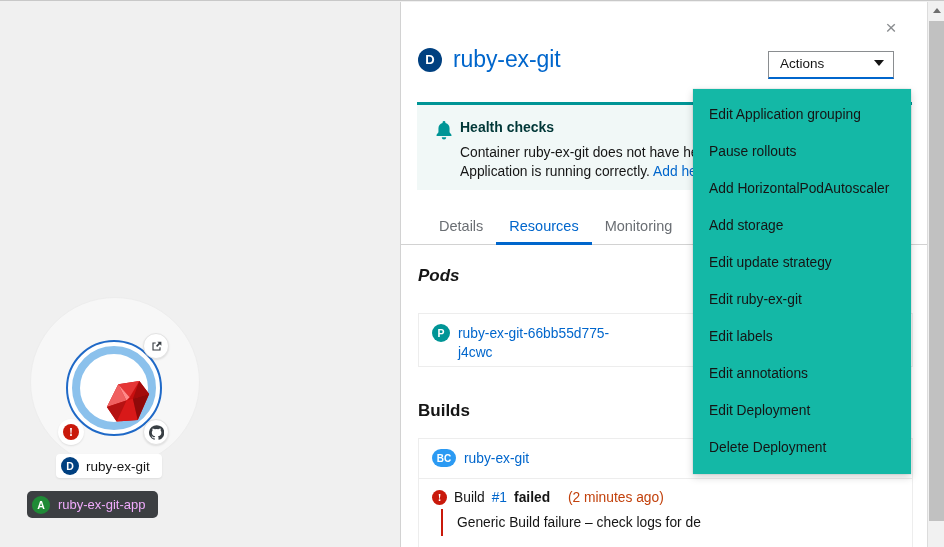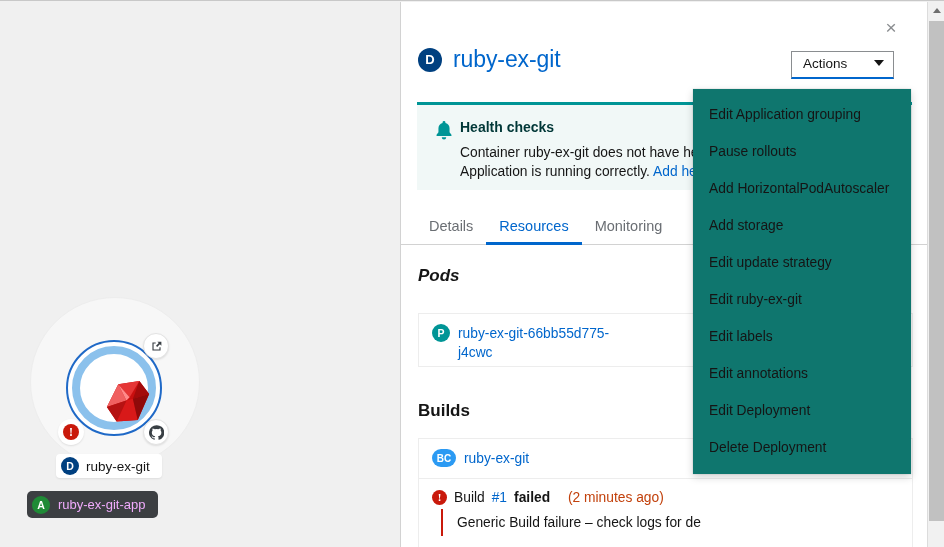--- a/index.html
+++ b/index.html
@@ -141,21 +141,21 @@
     display: flex; align-items: center; justify-content: center;
     font-size: 13px; font-weight: bold;
   }
   .head-title {
     font-size: 23px; color: #0066cc; font-weight: 400;
     letter-spacing: -0.1px;
   }
 
   .actions-btn {
     position: absolute; right: 33px; top: 49px;
-    width: 103px; height: 28px;
+    width: 126px; height: 28px;
     background: #ffffff;
     border: 1px solid #8a8d90;
     border-bottom: 2px solid #06c;
     display: flex; align-items: center; justify-content: space-between;
     padding: 0 9px 3px 11px;
     font-size: 13.5px; color: #151515;
     cursor: pointer;
     font-family: "Liberation Sans", sans-serif;
   }
   .caret { width: 0; height: 0; border-left: 5px solid transparent; border-right: 5px solid transparent; border-top: 6px solid #151515; }
@@ -182,21 +182,21 @@
     font-size: 13.8px; line-height: 19px; color: #151515;
   }
   .alert-body a { color: #06c; text-decoration: none; }
 
   
   .tabs {
     position: absolute; left: 0; top: 207px;
     width: 527px; height: 36px;
     border-bottom: 1px solid #d2d2d2;
     display: flex; align-items: flex-start;
-    padding-left: 15px;
+    padding-left: 25px;
   }
   .tab {
     height: 36px; line-height: 34px;
     padding: 0 13px;
     font-size: 14.5px; color: #6a6e73;
     cursor: pointer;
     position: relative;
   }
   .tab.active { color: #06c; }
   .tab.active::after {
@@ -254,21 +254,21 @@
     padding: 6px 0 6px 14px;
     font-size: 13.8px; color: #151515;
     white-space: nowrap;
   }
 
   
   #dropdown {
     position: absolute;
     left: 693px; top: 88px;
     width: 218px;
-    background: #0f766e;
+    background: #14b8a6;
     box-shadow: 0 3px 8px rgba(3,3,3,0.18), 0 0 1px rgba(3,3,3,0.25);
     padding: 7px 0 8px 0;
     z-index: 50;
   }
   .dd-item {
     height: 37px; line-height: 37px;
     padding: 0 16px;
     font-size: 13.8px; color: #151515;
     white-space: nowrap;
     cursor: pointer;

